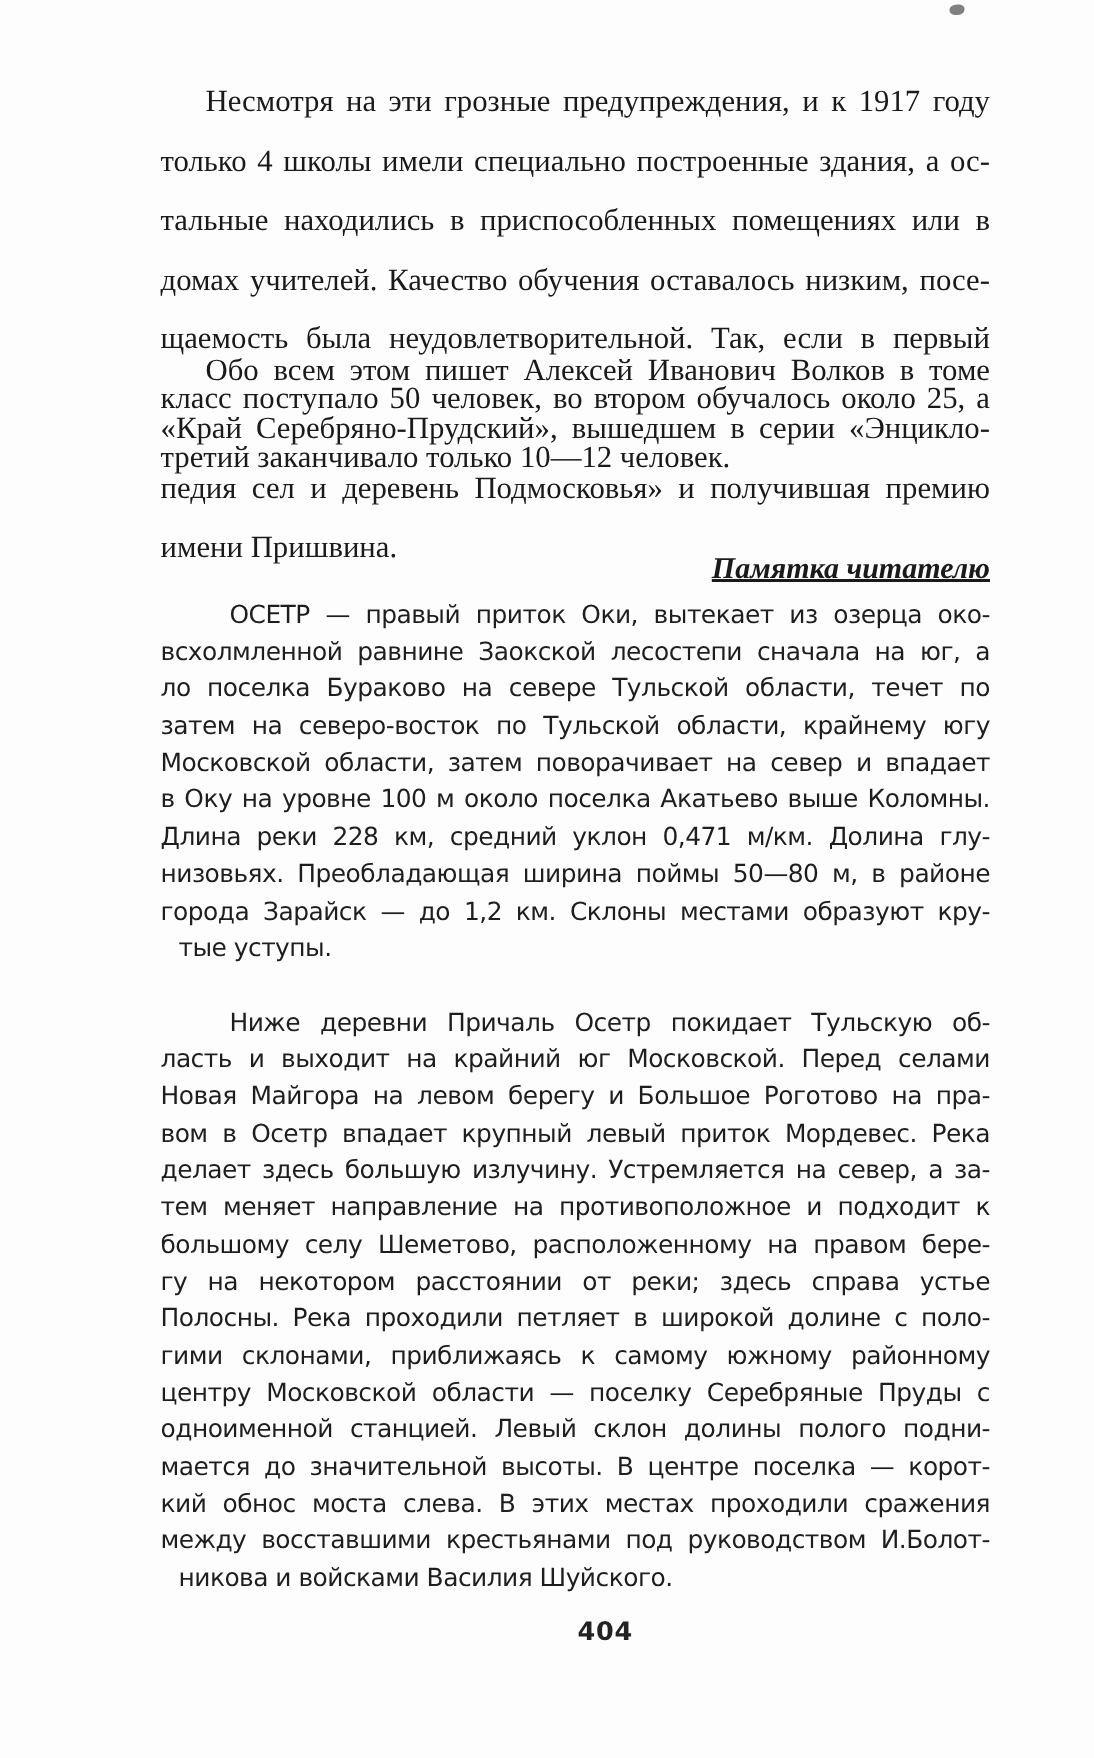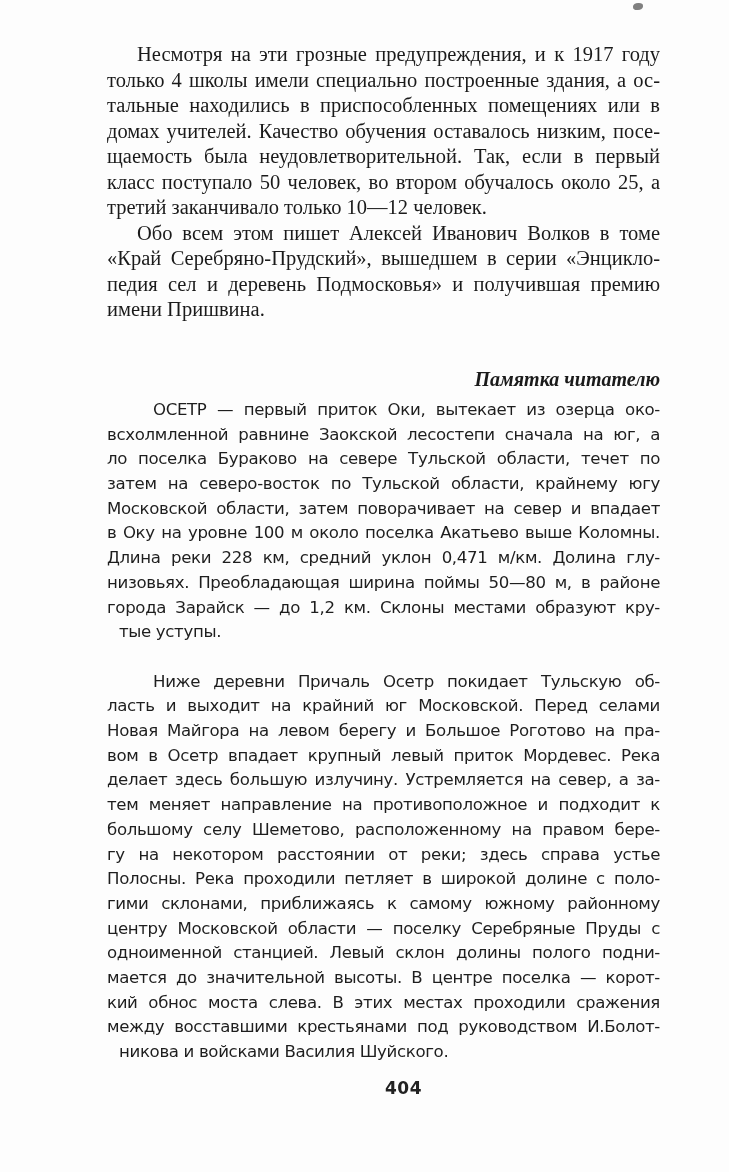--- a/index.html
+++ b/index.html
@@ -1,23 +1,23 @@
 <!DOCTYPE html>
 <html><head>
 <meta charset="utf-8">
 <style>
   html, body { margin: 0; padding: 0; background: #ffffff; }
   body { width: 729px; height: 1172px; position: relative; overflow: hidden; }
   .page { position: absolute; left: 0; top: 0; width: 729px; height: 1172px; background: #fdfdfd; }
   .smudge { position: absolute; left: 633px; top: 3px; width: 10px; height: 7px; background: #555; border-radius: 50% 40% 50% 40%; opacity: 0.75; }
   .serif-block { position: absolute; left: 107px; width: 553px; font-family: "Liberation Serif", "DejaVu Serif", serif; font-size: 20.5px; color: #1a1a1a; }
-  .serif-block .line { height: 25.5px; line-height: 25.5px; white-space: nowrap; text-align: justify; text-align-last: justify; }
+  .serif-block .line { height: 25.5px; line-height: 25.5px; white-space: nowrap; text-align: justify; text-align-last: justify; margin-top: 14px; }
   .serif-block .line.last { text-align-last: left; }
   .serif-block .line.indent { padding-left: 30px; }
-  .heading { position: absolute; left: 107px; top: 366px; width: 553px; text-align: right; font-family: "Liberation Serif", "DejaVu Serif", serif; font-style: italic; font-weight: bold; font-size: 20px; color: #1a1a1a; line-height: 26px; }
+  .heading { position: absolute; left: 107px; top: 366px; width: 553px; text-align: right; font-family: "Liberation Serif", "DejaVu Serif", serif; font-style: italic; font-weight: bold; font-size: 20px; color: #1a1a1a; line-height: 26px; text-decoration: underline; }
   .sans-block { position: absolute; left: 107px; width: 553px; font-family: "DejaVu Sans", "Liberation Sans", sans-serif; font-size: 16.6px; color: #1e1e1e; letter-spacing: -0.35px; }
   .sans-block .line { height: 24.7px; line-height: 24.7px; white-space: nowrap; text-align: justify; text-align-last: justify; }
   .sans-block .line.last { text-align-last: left; margin-left: 12px; }
   .sans-block .line.indent { padding-left: 46px; }
   .page-number { position: absolute; left: 0; top: 1078px; width: 729px; text-align: center; font-family: "DejaVu Sans", "Liberation Sans", sans-serif; font-weight: bold; font-size: 17px; color: #222; letter-spacing: 0.5px; margin-left: 39px; }
 </style>
 </head>
 <body>
 
 <div class="page">
@@ -36,21 +36,21 @@
   <div class="serif-block" style="top:220.5px;">
     <div class="line indent">Обо всем этом пишет Алексей Иванович Волков в томе</div>
     <div class="line">«Край Серебряно-Прудский», вышедшем в серии «Энцикло-</div>
     <div class="line">педия сел и деревень Подмосковья» и получившая премию</div>
     <div class="line last">имени Пришвина.</div>
   </div>
 
   <div class="heading">Памятка читателю</div>
 
   <div class="sans-block" style="top:398px;">
-    <div class="line indent">ОСЕТР — первый приток Оки, вытекает из озерца око-</div>
+    <div class="line indent">ОСЕТР — правый приток Оки, вытекает из озерца око-</div>
     <div class="line">всхолмленной равнине Заокской лесостепи сначала на юг, а</div>
     <div class="line">ло поселка Бураково на севере Тульской области, течет по</div>
     <div class="line">затем на северо-восток по Тульской области, крайнему югу</div>
     <div class="line">Московской области, затем поворачивает на север и впадает</div>
     <div class="line">в Оку на уровне 100 м около поселка Акатьево выше Коломны.</div>
     <div class="line">Длина реки 228 км, средний уклон 0,471 м/км. Долина глу-</div>
     <div class="line">низовьях. Преобладающая ширина поймы 50—80 м, в районе</div>
     <div class="line">города Зарайск — до 1,2 км. Склоны местами образуют кру-</div>
     <div class="line last">тые уступы.</div>
   </div>

